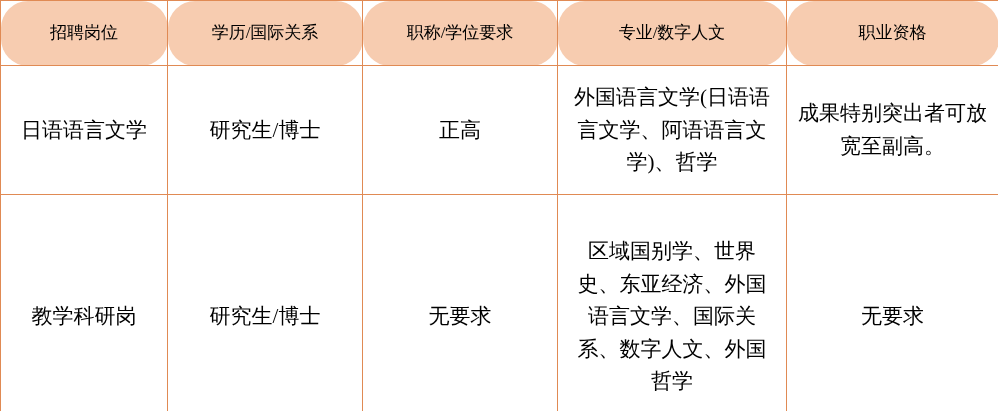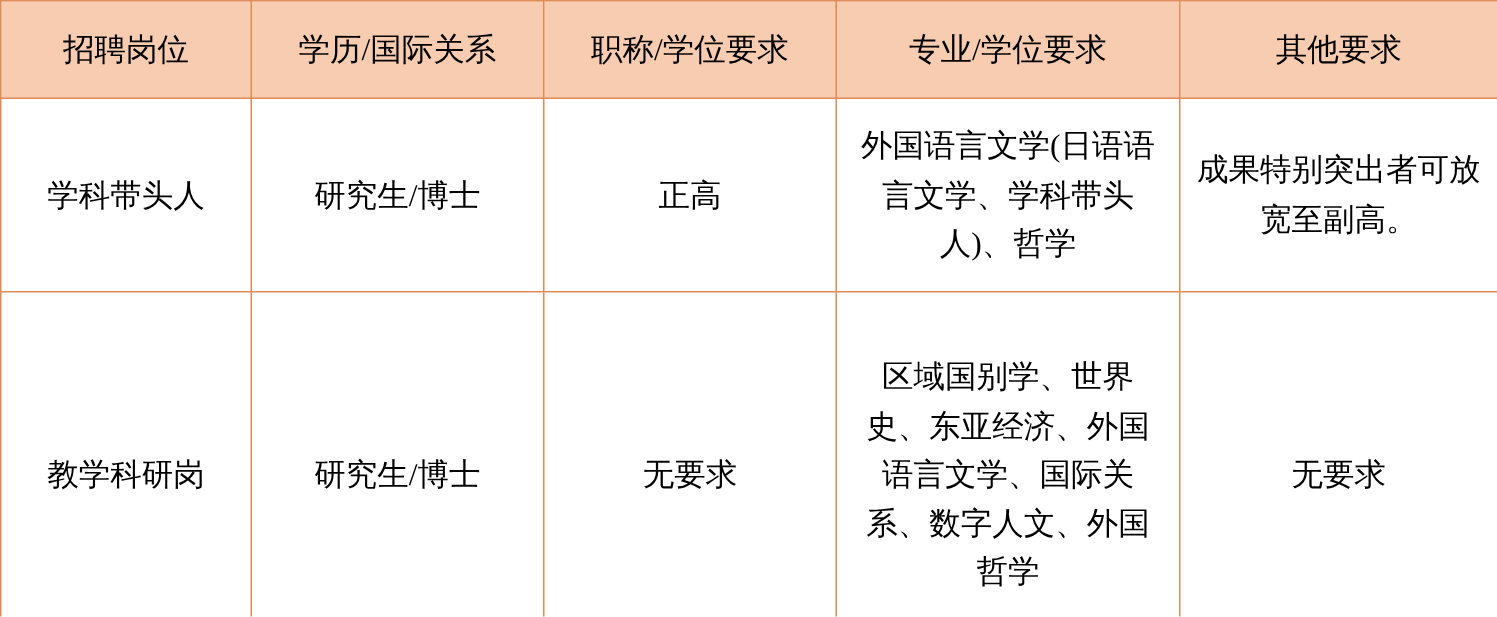--- a/index.html
+++ b/index.html
@@ -26,23 +26,24 @@
     text-align: center;
     vertical-align: middle;
     padding: 6px 10px;
     font-weight: normal;
     font-size: 21px;
     line-height: 1.55;
     word-break: break-word;
   }
   #recruit-table thead th {
     background: #f7ccb0;
-    font-size: 21px;
+    font-size: 17px;
     height: 56px;
     padding: 4px 6px;
+    border-radius: 27px;
   }
   #recruit-table tbody td {
     background: #ffffff;
   }
   .col-1 { width: 167px; }
   .col-2 { width: 195px; }
   .col-3 { width: 195px; }
   .col-4 { width: 229px; }
   .col-5 { width: 212px; }
   .row-lead td { height: 116px; }
@@ -57,30 +58,30 @@
     <col class="col-2">
     <col class="col-3">
     <col class="col-4">
     <col class="col-5">
   </colgroup>
   <thead>
     <tr>
       <th>招聘岗位</th>
       <th>学历/国际关系</th>
       <th>职称/学位要求</th>
-      <th>专业/学位要求</th>
-      <th>其他要求</th>
+      <th>专业/数字人文</th>
+      <th>职业资格</th>
     </tr>
   </thead>
   <tbody>
     <tr class="row-lead">
-      <td>学科带头人</td>
+      <td>日语语言文学</td>
       <td>研究生/博士</td>
       <td>正高</td>
-      <td>外国语言文学(日语语言文学、学科带头人)、哲学</td>
+      <td>外国语言文学(日语语言文学、阿语语言文学)、哲学</td>
       <td>成果特别突出者可放宽至副高。</td>
     </tr>
     <tr class="row-teach">
       <td>教学科研岗</td>
       <td>研究生/博士</td>
       <td>无要求</td>
       <td>区域国别学、世界史、东亚经济、外国语言文学、国际关系、数字人文、外国哲学</td>
       <td>无要求</td>
     </tr>
   </tbody>

